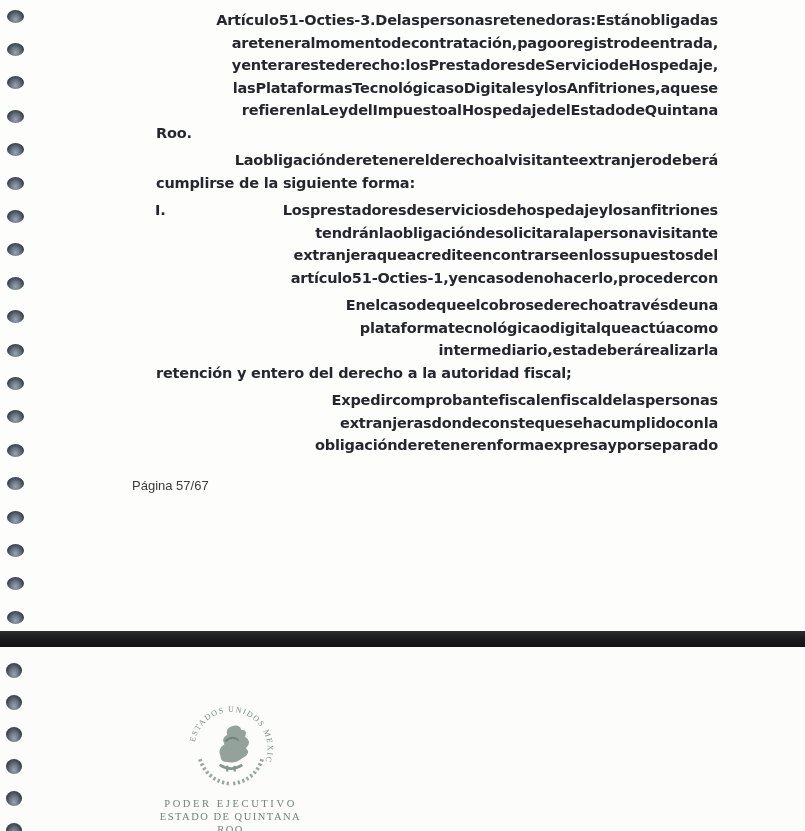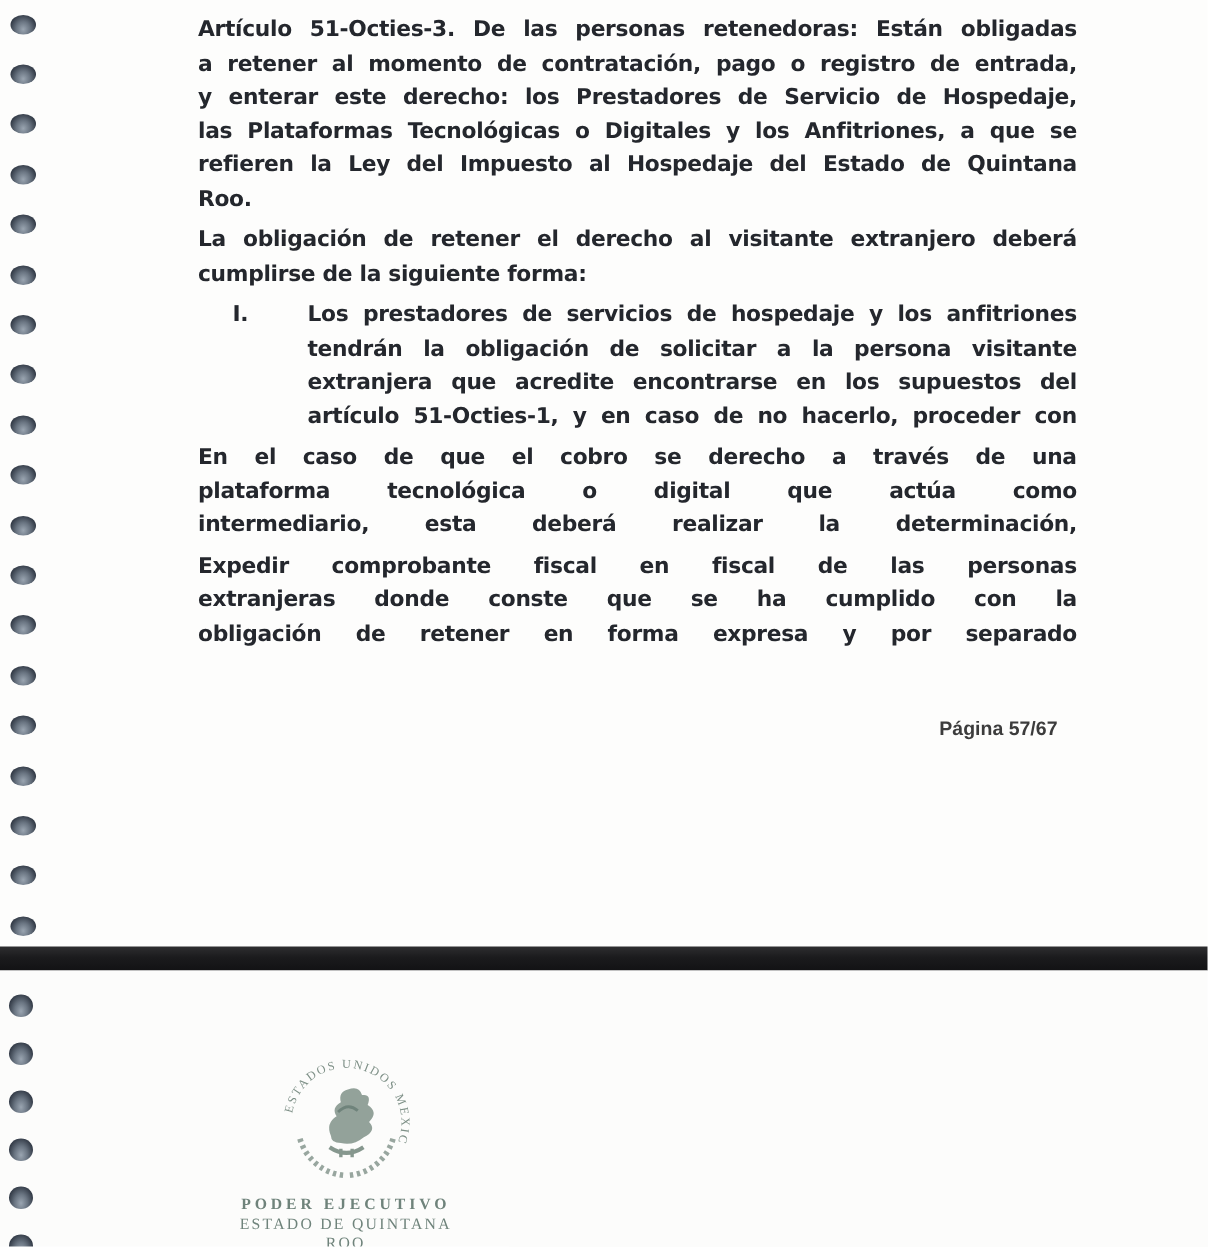--- a/index.html
+++ b/index.html
@@ -19,41 +19,41 @@
     background:radial-gradient(ellipse at 50% 74%, #9aa5b1 0%, #6a7582 38%, #333b47 74%, #222a34 100%);
   }
 
   
   #textblock{
     position:absolute;left:132px;top:9px;width:586px;
     color:#24272d;font-weight:bold;font-size:14.5px;line-height:22.5px;
     letter-spacing:-0.2px;
   }
   .block{margin:0 0 5px 0;}
-  .line{display:flex;justify-content:space-between;white-space:nowrap;}
+  .line{display:flex;justify-content:flex-end;white-space:nowrap;}
   .line span{display:inline-block;}
-  .line-last{text-align:left;}
+  .line-last{text-align:left;margin-left:24px;}
   .item{display:flex;}
   .item .marker{flex:none;width:73px;padding-left:23px;box-sizing:border-box;}
   .item .itext{flex:1;min-width:0;}
 
   #pagenum{
-    position:absolute;left:132px;top:478px;width:573px;text-align:right;
-    font-family:"Liberation Sans",sans-serif;font-weight:700;
+    position:absolute;left:132px;top:478px;width:573px;text-align:left;
+    font-family:"Liberation Sans",sans-serif;font-weight:400;
     font-size:13px;color:#3c3c3c;letter-spacing:0;
   }
 
   
   #seal{position:absolute;left:148px;top:53px;width:165px;text-align:center;}
   #seal svg{display:block;margin:0 auto;}
   .seal-caption{
     font-family:"Liberation Serif","DejaVu Serif",serif;
     color:#6f837b;font-size:10.5px;line-height:13px;
   }
-  #seal-cap1{letter-spacing:2.6px;margin-top:3px;font-weight:bold;}
+  #seal-cap1{letter-spacing:2.6px;margin-top:3px;}
   #seal-cap2{letter-spacing:1.5px;}
 </style>
 </head>
 <body>
 
 <div class="page" id="page1">
   <div id="holes1">
       <div class="hole" style="left: 7px; top: 9.5px; width: 17px; height: 13px;"></div>
       <div class="hole" style="left: 7px; top: 42.9px; width: 17px; height: 13px;"></div>
       <div class="hole" style="left: 7px; top: 76.3px; width: 17px; height: 13px;"></div>
@@ -229,22 +229,22 @@
             <span>que</span>
             <span>actúa</span>
             <span>como</span>
           </div>
           <div class="line">
             <span>intermediario,</span>
             <span>esta</span>
             <span>deberá</span>
             <span>realizar</span>
             <span>la</span>
-            <span>determinación,</span>
-          </div>
+          </div>
+          <div class="line-last">retención y entero del derecho a la autoridad fiscal;</div>
         </div>
       </div>
       <div class="block item">
         <div class="itext">
           <div class="line">
             <span>Expedir</span>
             <span>comprobante</span>
             <span>fiscal</span>
             <span>en</span>
             <span>fiscal</span>

